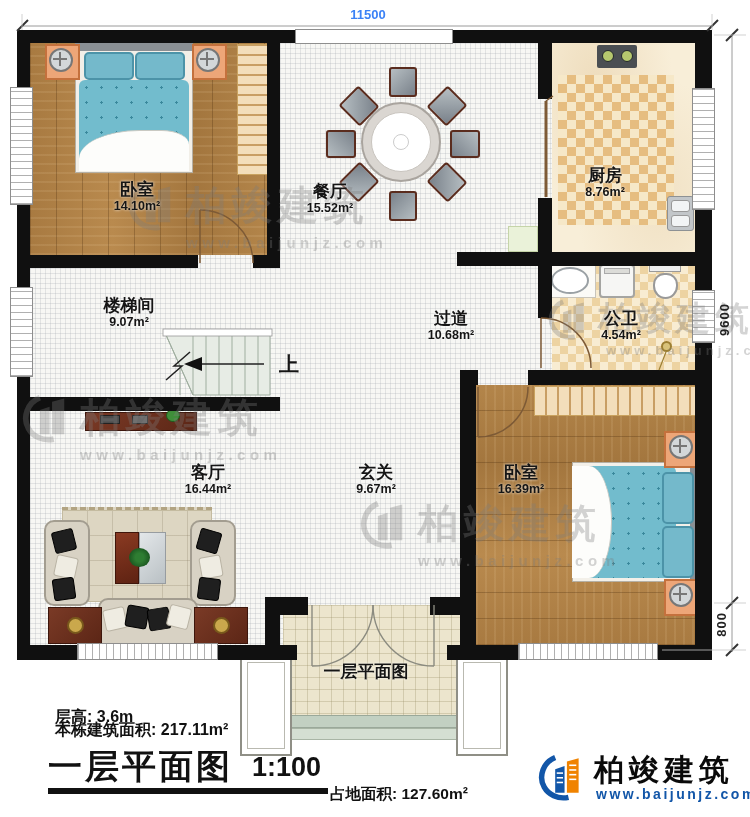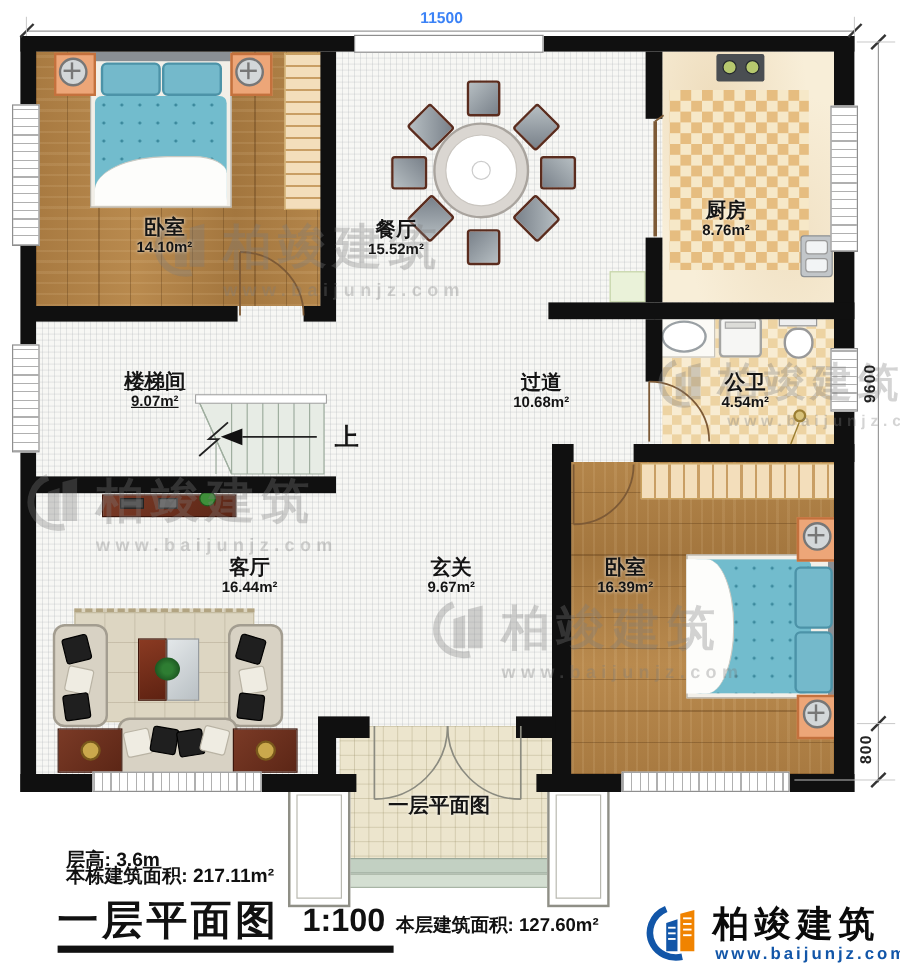--- a/index.html
+++ b/index.html
@@ -317,21 +317,21 @@
     <div class="ar">14.10m²</div>
   </div>
   <div class="room-label" style="left:330px;top:182px;">
     <div class="nm">餐厅</div>
     <div class="ar">15.52m²</div>
   </div>
   <div class="room-label" style="left:605px;top:166px;">
     <div class="nm">厨房</div>
     <div class="ar">8.76m²</div>
   </div>
-  <div class="room-label" style="left:129px;top:308px;text-decoration:underline;">
+  <div class="room-label" style="left:129px;top:296px;">
     <div class="nm">楼梯间</div>
     <div class="ar">9.07m²</div>
   </div>
   <div class="room-label" style="left:451px;top:309px;">
     <div class="nm">过道</div>
     <div class="ar">10.68m²</div>
   </div>
   <div class="room-label" style="left:621px;top:309px;">
     <div class="nm">公卫</div>
     <div class="ar">4.54m²</div>
@@ -361,22 +361,22 @@
     <span>本栋建筑面积:</span>
     <span>217.11m²</span>
   </div>
   <div class="note" style="left:55px;top:707px;">
     <span>层高:</span>
     <span>3.6m</span>
   </div>
   <div class="abs" style="left:48px;top:744px;font-size:34px;font-weight:bold;letter-spacing:3px;color:#111;z-index:45;">一层平面图</div>
   <div class="abs" style="left:48px;top:788px;width:280px;height:6px;background:#111;z-index:45;"></div>
   <div class="abs" style="left:252px;top:752px;font-size:27px;font-weight:bold;color:#111;z-index:45;">1:100</div>
-  <div class="note" style="left:330px;top:761px;font-size:15.5px;">
-    <span>本层建筑面积:</span>
+  <div class="note" style="left:330px;top:784px;font-size:15.5px;">
+    <span>占地面积:</span>
     <span>127.60m²</span>
   </div>
 
   <svg width="50" height="58" viewBox="0 0 64 70" style="position:absolute;left:538px;top:748px;z-index:45;">
     <path d="M22 10 C7 16 0 34 8 48 C13 57 25 64 39 61" fill="none" stroke="#1256a8" stroke-width="7"></path>
     <polygon points="22,25 34,21 34,55 22,55" fill="#1256a8"></polygon>
     <polygon points="37,15 52,11 52,55 37,55" fill="#f08300"></polygon>
     <g fill="#fff">
       <rect x="24" y="29" width="8" height="2"></rect>
         <rect x="24" y="35" width="8" height="2"></rect>

